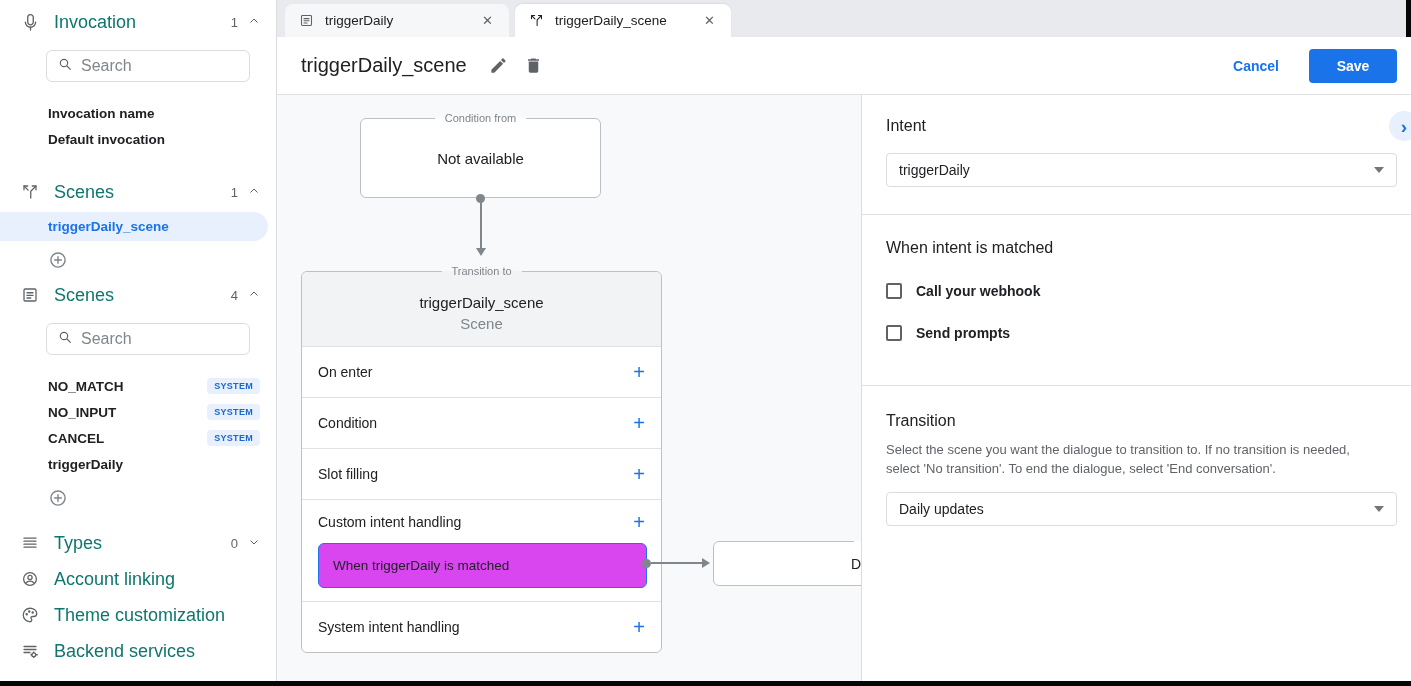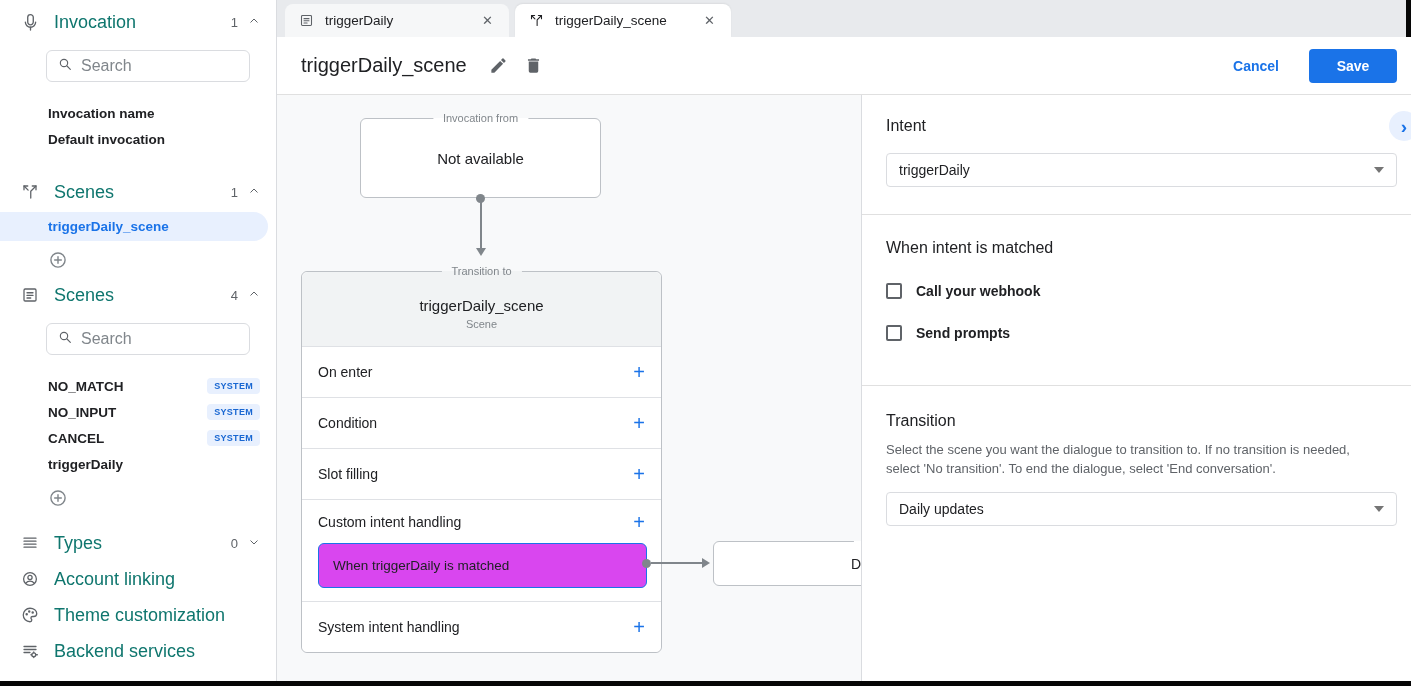--- a/index.html
+++ b/index.html
@@ -108,21 +108,21 @@
   }
   .legend.on-gray { background: linear-gradient(#f8f9fa 54%, #ffffff 46%); }
   .legend.on-header { background: linear-gradient(#f8f9fa 54%, #f1f3f4 46%); }
   .node-center { height: 100%; display: flex; align-items: center; justify-content: center; font-size: 15px; color: #202124; }
   .scene-node { position: absolute; background: #fff; border: 1px solid #bdc1c6; border-radius: 6px; }
   .scene-head {
     height: 74px; background: #f1f3f4; border-radius: 6px 6px 0 0;
     display: flex; flex-direction: column; align-items: center; justify-content: center; gap: 4px;
   }
   .scene-head .scene-title { font-size: 15px; color: #202124; margin-top: 8px; }
-  .scene-head .scene-sub { font-size: 11px; color: #80868b; }
+  .scene-head .scene-sub { font-size: 15px; color: #80868b; }
   .scene-row {
     border-top: 1px solid #dfe1e5; height: 51px;
     display: flex; align-items: center; padding: 0 16px;
     font-size: 14px; color: #202124; background: #fff; cursor: pointer;
   }
   .scene-row.tall { height: 102px; align-items: flex-start; position: relative; }
   .scene-row.tall .row-inner { display: flex; width: 100%; align-items: center; height: 44px; }
   .scene-row .grow { flex: 1; }
   .add-glyph { color: #1a73e8; font-size: 20px; font-weight: normal; cursor: pointer; line-height: 1; }
   .handler-box {
@@ -386,21 +386,21 @@
       <span class="spacer"></span>
       <span class="cancel-btn">Cancel</span>
       <button class="save-btn">Save</button>
     </div>
 
     <div class="content">
 
       <div class="canvas">
 
         <div class="node" style="left:83px; top:23px; width:241px; height:80px;">
-          <span class="legend on-gray">Invocation from</span>
+          <span class="legend on-gray">Condition from</span>
           <div class="node-center">Not available</div>
         </div>
 
         <div class="conn-dot" style="left:199px; top:99px;"></div>
         <div class="conn-vline" style="left:203px; top:104px; height:49px;"></div>
         <div class="arrow-down" style="left:199px; top:153px;"></div>
 
         <div class="scene-node" style="left:24px; top:176px; width:361px;">
           <span class="legend on-header">Transition to</span>
           <div class="scene-head">

